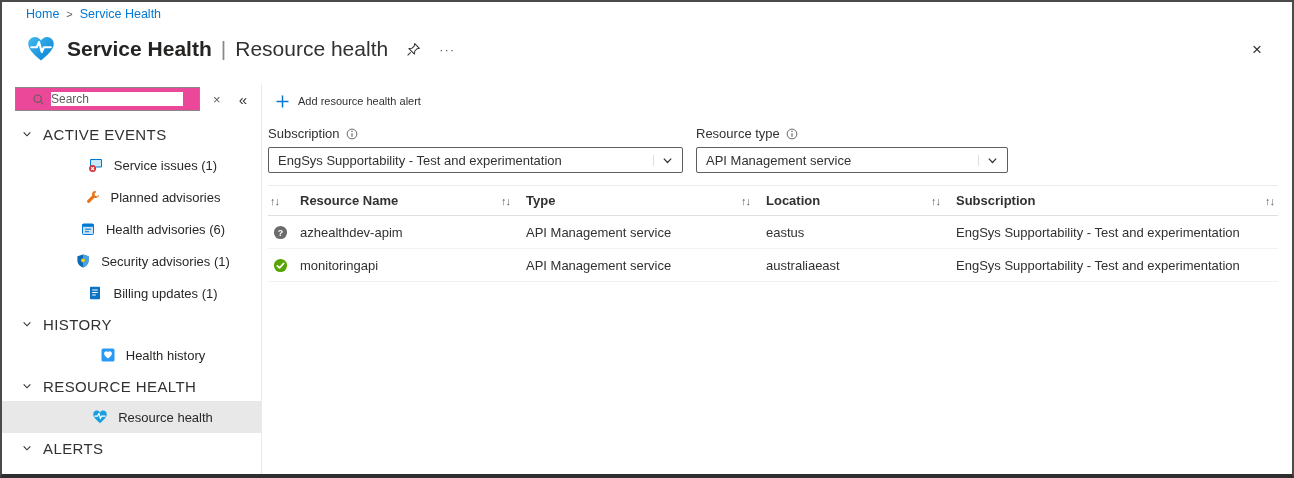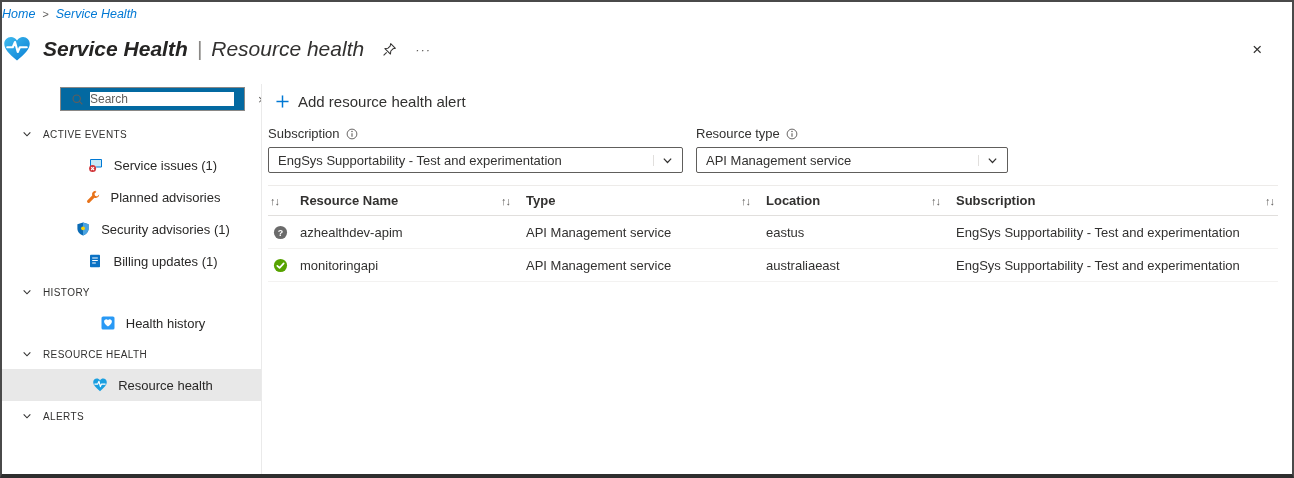--- a/index.html
+++ b/index.html
@@ -7,64 +7,64 @@
   body { font-family:"Liberation Sans", sans-serif; color:#323130; }
 
   .app {
     width:1294px; height:478px;
     border:2px solid #4a4a4a; border-bottom:4px solid #2e2e2e;
     background:#fff; overflow:hidden;
     display:flex; flex-direction:column;
   }
 
   
-  .top { padding:5px 14px 0 0; flex:none;font-style:italic; }
+  .top { padding:5px 14px 0 24px; flex:none; }
   .breadcrumb { font-size:12.5px; display:flex; align-items:center; }
   .breadcrumb a { color:#0078d4; text-decoration:none; cursor:pointer; }
   .crumb-sep { color:#605e5c; margin:0 7px; font-size:11px; }
 
   .title-row { display:flex; align-items:center; margin-top:9px; height:38px; }
   .title-icon { width:30px; height:30px; margin-right:11px; flex:none; }
   .page-title { font-size:21px; font-weight:700; color:#252423; }
   .title-sep { font-size:21px; color:#8a8886; margin:0 9px; font-weight:400; }
   .page-subtitle { font-size:21px; font-weight:400; color:#323130; }
   .icon-btn { margin-left:18px; color:#323130; cursor:pointer; display:flex; align-items:center; }
   .pin { width:15px; height:15px; }
   .more { font-size:13px; letter-spacing:1px; color:#605e5c; }
   .close-btn { margin-left:auto; margin-right:16px; font-size:17px; color:#323130; line-height:1; }
 
   
   .body { flex:1; display:flex; min-height:0; margin-top:16px; }
 
   .sidebar { width:260px; flex:none; border-right:1px solid #eaeaea; overflow:hidden; }
   .search-row { display:flex; align-items:center; padding:3px 10px 8px 13px; }
   .search-box {
-    width:185px; height:24px; border:1px solid #8a8886; background:#0369a1;
-    display:flex; align-items:center; padding:0 10px; gap:6px; flex:none;margin-left:45px;
+    width:185px; height:24px; border:1px solid #8a8886; background:#ec4899;
+    display:flex; align-items:center; padding:0 16px; gap:6px; flex:none;
   }
   .search-box input { border:none; outline:none; flex:1; min-width:0; font-size:12px;
     font-family:"Liberation Sans", sans-serif; color:#323130; }
   .search-box input::placeholder { color:#605e5c; }
   .mini-btn { color:#605e5c; font-size:13px; cursor:pointer; margin-left:13px; line-height:1; }
   .collapse { margin-left:auto; color:#323130; font-size:15px; margin-right:4px; }
 
   .nav-section-header { display:flex; align-items:center; height:30px; padding-left:20px; gap:11px; cursor:pointer; }
-  .nav-section-label { font-size:10px; color:#323130; letter-spacing:.4px; }
+  .nav-section-label { font-size:15px; color:#323130; letter-spacing:.4px; }
   .nav-item { display:flex; align-items:center; height:32px; padding-left:42px; gap:10px;
     cursor:pointer; font-size:13px; color:#292827;justify-content:center; }
   .nav-item.selected { background:#e8e8e8; }
   .ih { display:flex; align-items:center; justify-content:center; flex:none; }
   .ih svg { width:100%; height:100%; display:block; }
   .nav-icon { width:16px; height:16px; }
   .chev { width:10px; height:10px; }
 
   
   .main { flex:1; min-width:0; padding:0 14px 0 6px; }
   .toolbar { height:34px; display:flex; align-items:center; padding-left:8px; }
-  .toolbar-btn { display:flex; align-items:center; gap:9px; font-size:15px; color:#323130; cursor:pointer; }
+  .toolbar-btn { display:flex; align-items:center; gap:9px; font-size:11px; color:#323130; cursor:pointer; }
   .plus { width:13px; height:13px; }
 
   .filters { display:flex; gap:13px; margin-top:8px; }
   .filter-label { display:flex; align-items:center; gap:6px; font-size:13px; color:#323130; margin-bottom:6px; }
   .info { width:12px; height:12px; }
   .dropdown {
     height:26px; border:1px solid #605e5c; border-radius:2px; background:#fff;
     display:flex; align-items:center; justify-content:space-between;
     padding:0 0 0 9px; font-size:13px; color:#323130; cursor:pointer;
   }
@@ -166,20 +166,31 @@
             <span class="nav-icon ih">
               <svg viewBox="0 0 16 16">
                 <path d="M10.6 1.8a3.6 3.6 0 0 0-3.4 4.8L2.5 11.3a1.55 1.55 0 1 0 2.2 2.2l4.7-4.7a3.6 3.6 0 0 0 4.8-3.4l-2.1 2.1-2-.7-.7-2 2.1-2.1a3.6 3.6 0 0 0-.9-.1z" fill="#e8731a"></path>
               </svg>
             </span>
             <span class="nav-label">Planned advisories</span>
           </div>
           <div class="nav-item">
             <span class="nav-icon ih">
               <svg viewBox="0 0 16 16">
+                <rect x="2.5" y="3" width="11" height="10.5" rx="1" fill="#c7e0f4" stroke="#0078d4" stroke-width="1"></rect>
+                <rect x="2.5" y="3" width="11" height="2.8" fill="#0078d4"></rect>
+                <line x1="5" y1="8.2" x2="11" y2="8.2" stroke="#0078d4" stroke-width="1"></line>
+                <line x1="5" y1="10.7" x2="9" y2="10.7" stroke="#0078d4" stroke-width="1"></line>
+              </svg>
+            </span>
+            <span class="nav-label">Health advisories (6)</span>
+          </div>
+          <div class="nav-item">
+            <span class="nav-icon ih">
+              <svg viewBox="0 0 16 16">
                 <path d="M8 1.4l5.6 1.9v4.2c0 3.7-2.7 5.9-5.6 7.1C5.1 13.4 2.4 11.2 2.4 7.5V3.3z" fill="#0b6bb5"></path>
                 <path d="M8 1.4l5.6 1.9v4.2c0 3.7-2.7 5.9-5.6 7.1z" fill="#4aa3e0"></path>
                 <circle cx="8" cy="7.3" r="1.9" fill="#ffd400"></circle>
               </svg>
             </span>
             <span class="nav-label">Security advisories (1)</span>
           </div>
           <div class="nav-item">
             <span class="nav-icon ih">
               <svg viewBox="0 0 16 16">

